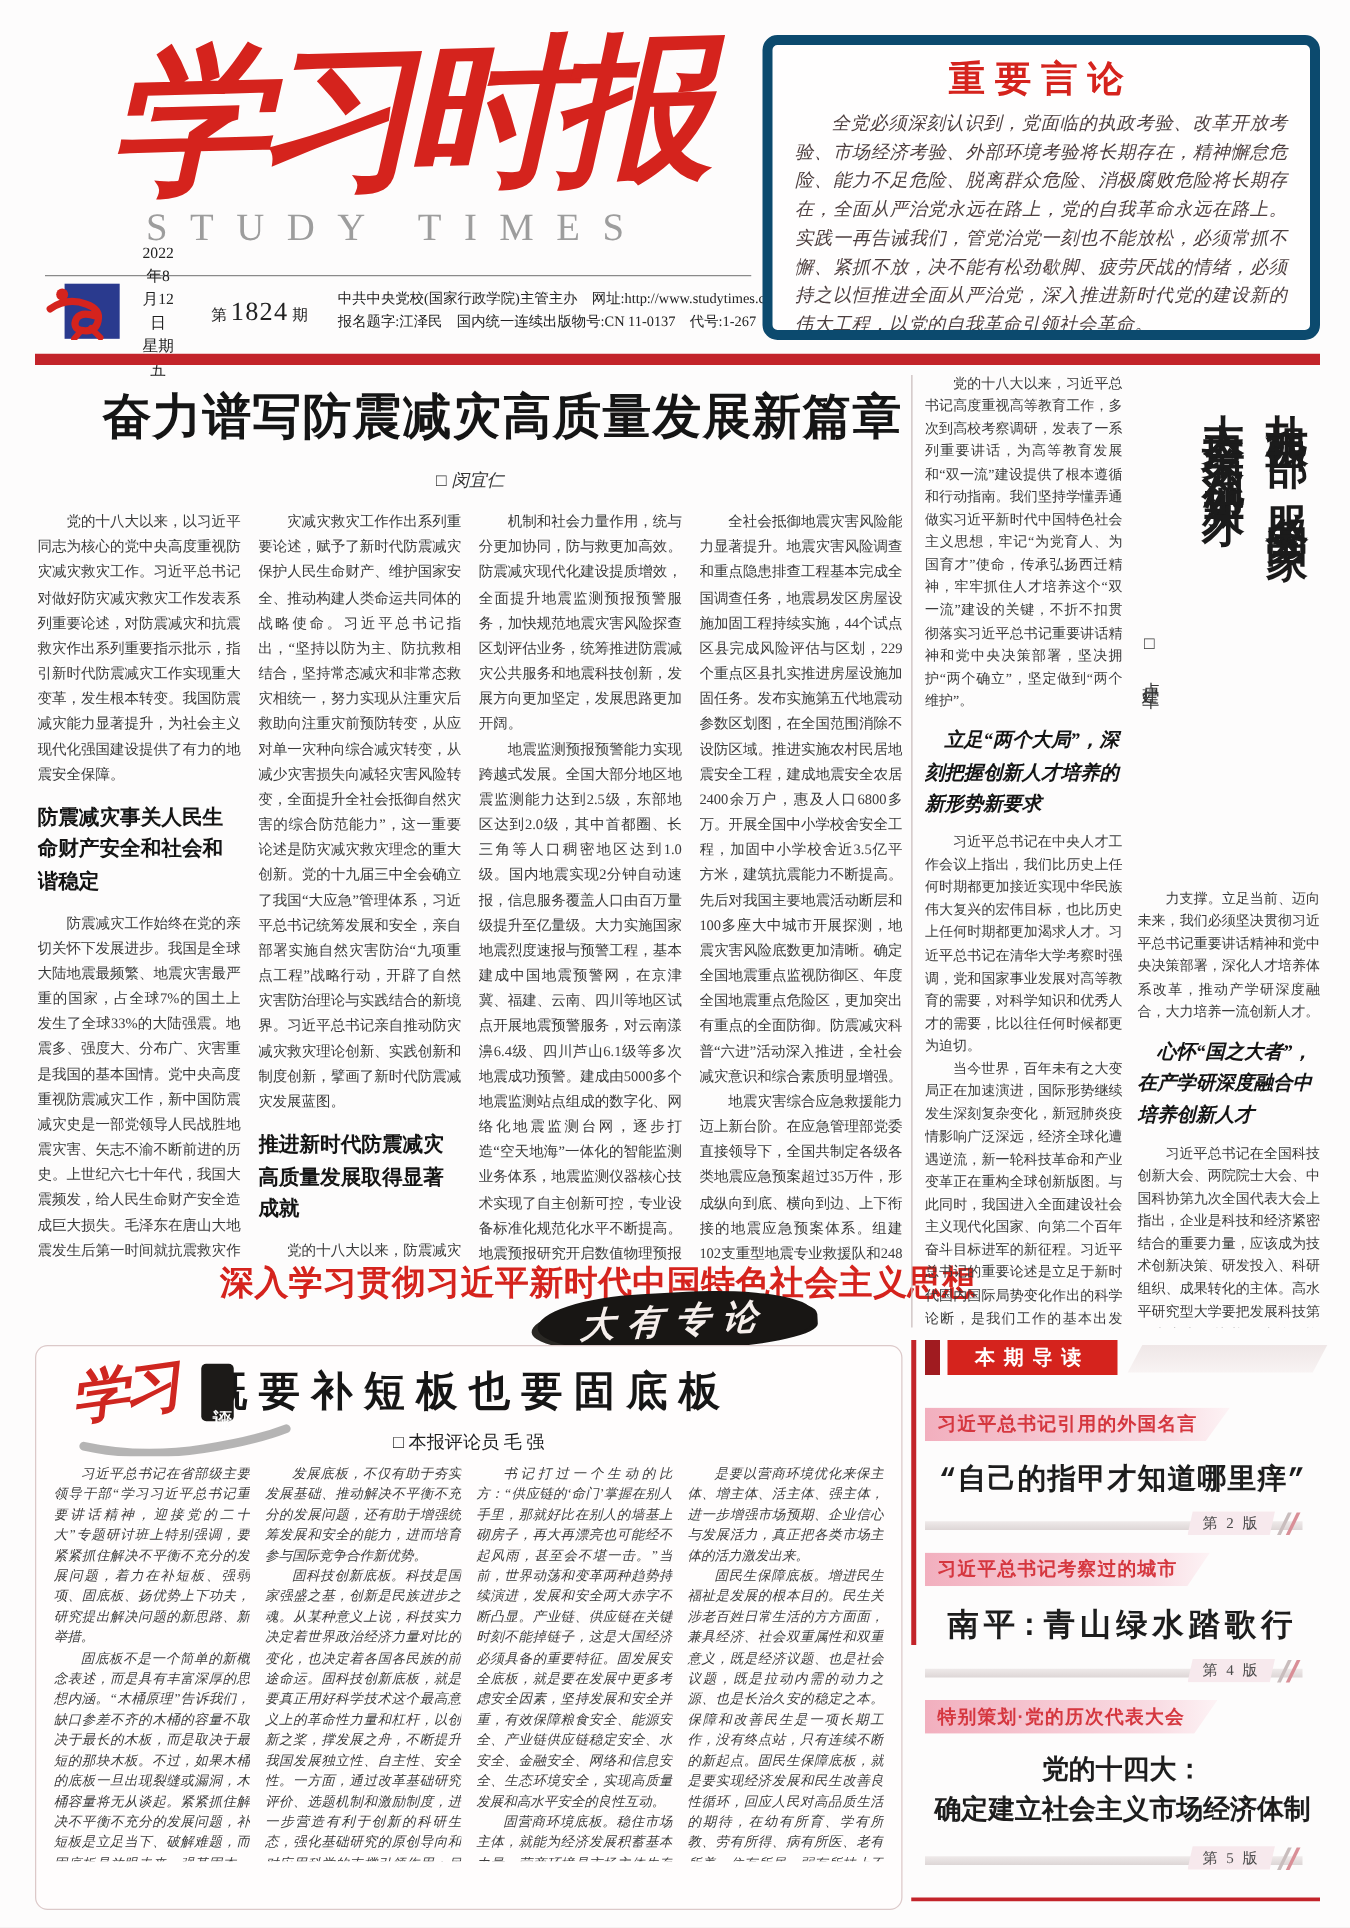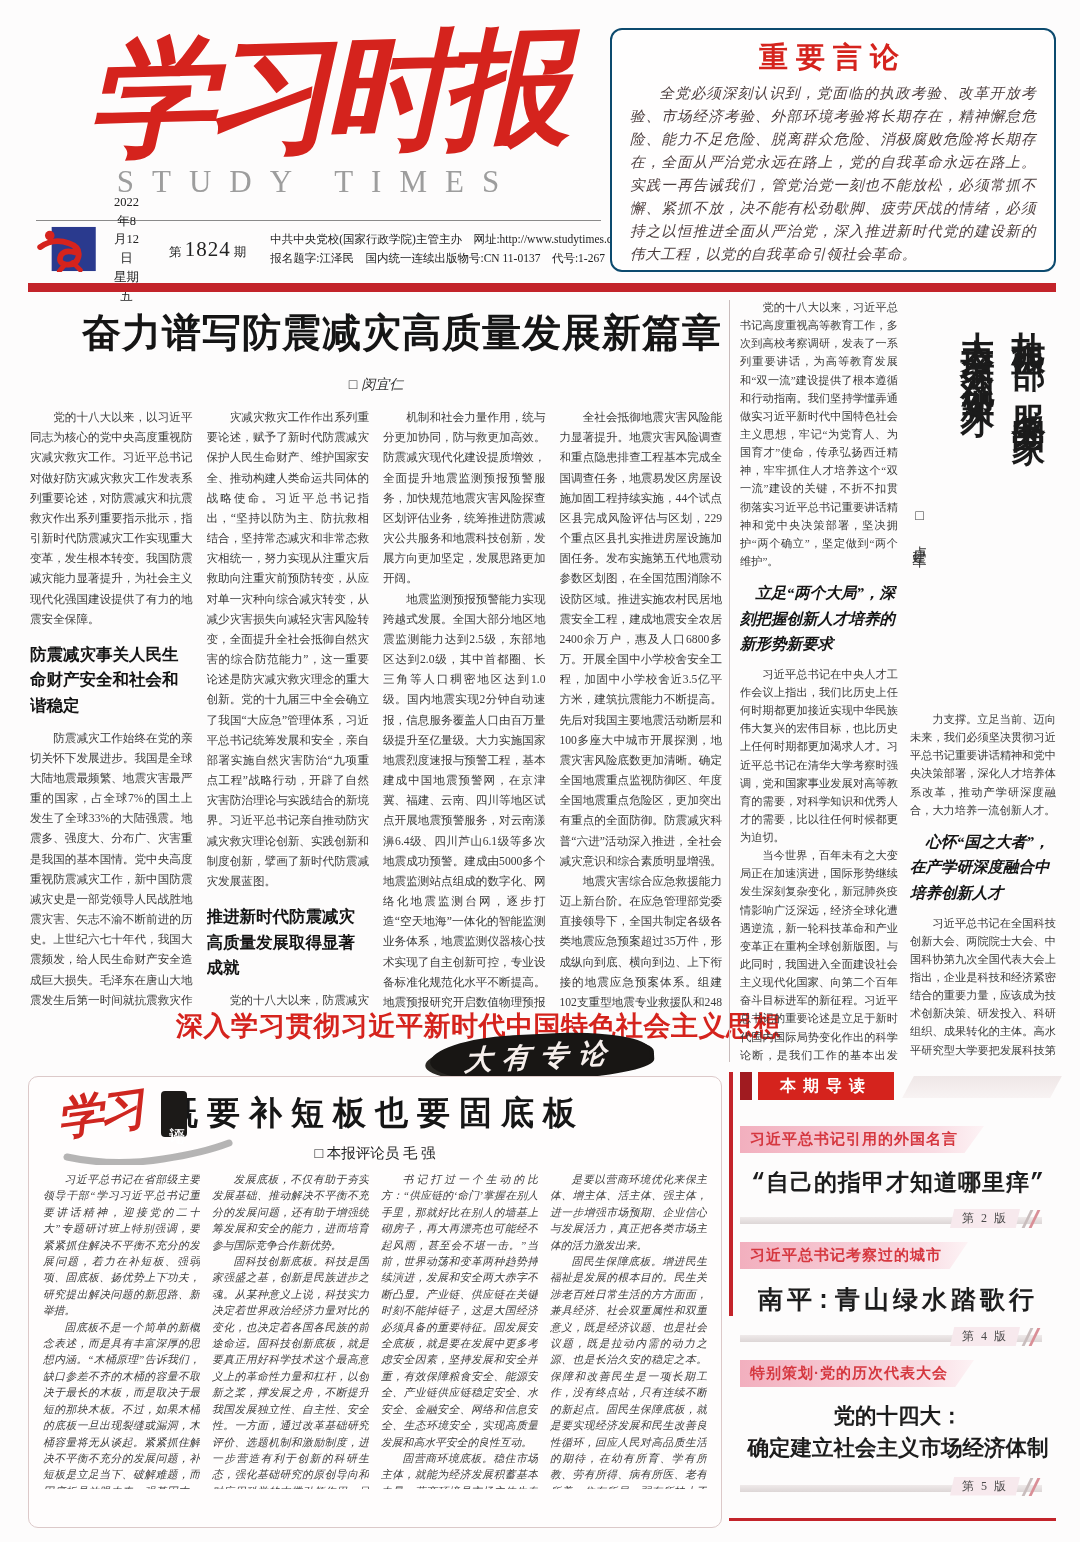--- a/index.html
+++ b/index.html
@@ -21,21 +21,21 @@
              display:flex; align-items:center; gap:10px; }
   .logo-mark { width:62px; height:46px; flex:0 0 auto; }
   .date-block { text-align:center; font-size:12.5px; line-height:1.5; color:#222; padding:0 6px; }
   .sep { width:1px; height:34px; background:#999; }
   .issue-block { font-size:12.5px; color:#222; white-space:nowrap; padding:0 4px; }
   .issue-no { font-size:21px; font-family:"Liberation Serif",serif; letter-spacing:1px;text-align:center; }
   .pub-details { font-size:11.5px; line-height:1.65; color:#222; white-space:nowrap; }
 
   
   .quote-box { position:absolute; left:610px; top:28px; width:446px; height:244px;
-               border:2px solid #0c4a6e; border-radius:12px; background:#fffefe;
+               border:8px solid #0c4a6e; border-radius:12px; background:#fffefe;
                padding:8px 18px 6px; overflow:hidden; }
   .quote-title { text-align:center; color:#d5231d; font-weight:bold; font-size:29px;
                  letter-spacing:8px; font-family:"Liberation Sans",sans-serif; margin-bottom:4px; }
   .quote-body { font-size:14.6px; line-height:1.58; color:#4d3f3f; text-align:justify;
                 font-style:italic; text-indent:2em; letter-spacing:.5px; }
 
   .red-bar { position:absolute; left:28px; top:283px; width:1028px; height:9px; background:#c3242a; }
 
   
   .lead { position:absolute; left:30px; top:300px; width:692px; height:710px; overflow:hidden; }

